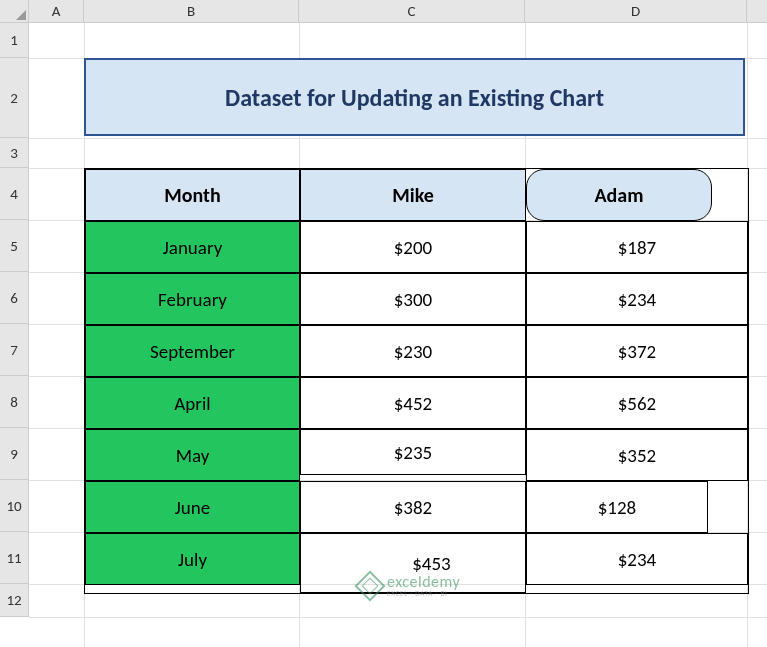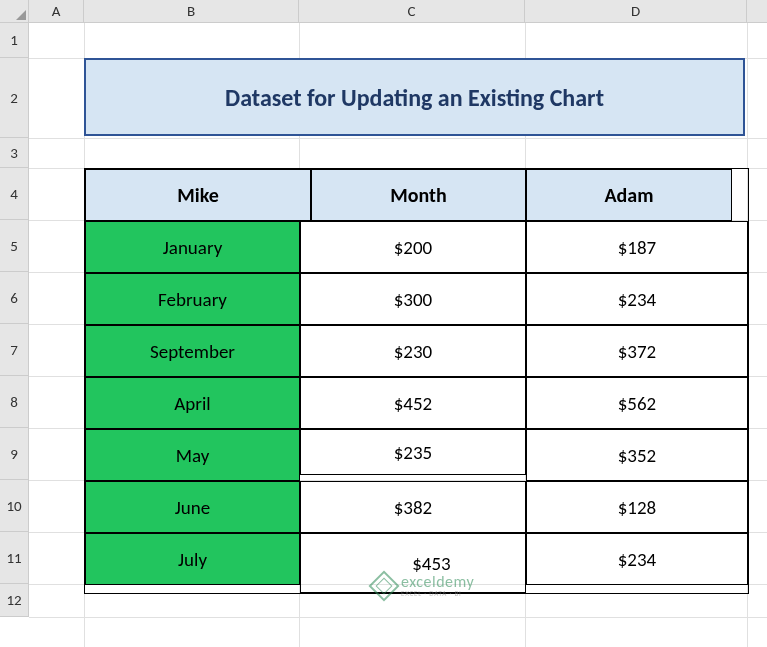--- a/index.html
+++ b/index.html
@@ -154,23 +154,23 @@
     <div class="gridline-h" style="top: 35px;"></div>
     <div class="gridline-v" style="left: 718px;"></div>
     <div class="gridline-v" style="left: 496px;"></div>
     <div class="gridline-v" style="left: 270px;"></div>
     <div class="gridline-v" style="left: 55px;"></div>
   <div class="title-box" style="left: 55px; top: 35px; width: 661px; height: 78px;">
     <span>Dataset for Updating an Existing Chart</span>
   </div>
   <div class="data-table" style="left: 55px; top: 145px;">
       <div class="data-row header-row">
+        <div class="data-cell" style="width: 215px; height: 52px;">Month</div>
         <div class="data-cell" style="width: 226px; height: 52px;">Mike</div>
-        <div class="data-cell" style="width: 215px; height: 52px;">Month</div>
-        <div class="data-cell" style="width: 206px; height: 52px;">Adam</div>
+        <div class="data-cell" style="width: 186px; height: 52px; border-radius: 18px;">Adam</div>
       </div>
       <div class="data-row">
         <div class="data-cell month-cell" style="width: 215px; height: 52px;">January</div>
         <div class="data-cell" style="width: 226px; height: 52px;">$200</div>
         <div class="data-cell" style="width: 222px; height: 52px;">$187</div>
       </div>
       <div class="data-row">
         <div class="data-cell month-cell" style="width: 215px; height: 52px;">February</div>
         <div class="data-cell" style="width: 226px; height: 52px;">$300</div>
         <div class="data-cell" style="width: 222px; height: 52px;">$234</div>
@@ -186,28 +186,28 @@
         <div class="data-cell" style="width: 222px; height: 52px;">$562</div>
       </div>
       <div class="data-row">
         <div class="data-cell month-cell" style="width: 215px; height: 52px;">May</div>
         <div class="data-cell" style="width: 226px; height: 46px;">$235</div>
         <div class="data-cell" style="width: 222px; height: 52px;">$352</div>
       </div>
       <div class="data-row">
         <div class="data-cell month-cell" style="width: 215px; height: 52px;">June</div>
         <div class="data-cell" style="width: 226px; height: 52px;">$382</div>
-        <div class="data-cell" style="width: 222px; height: 52px;">$128</div>
+        <div class="data-cell" style="width: 182px; height: 52px;">$128</div>
       </div>
       <div class="data-row">
         <div class="data-cell month-cell" style="width: 215px; height: 52px;">July</div>
         <div class="data-cell" style="width: 226px; height: 60px; padding-left: 37px;">$453</div>
         <div class="data-cell" style="width: 222px; height: 52px;">$234</div>
       </div>
     </div>
-  <div class="watermark" style="left: 328px; top: 551px; padding-left: 16px;">
+  <div class="watermark" style="left: 314px; top: 551px; padding-left: 16px;">
     <div class="wm-icon"></div>
     <div class="wm-text">
       <span class="wm-main">exceldemy</span>
       <span class="wm-sub">EXCEL · DATA · BI</span>
     </div>
   </div>
 </div>
 
 </body></html>

